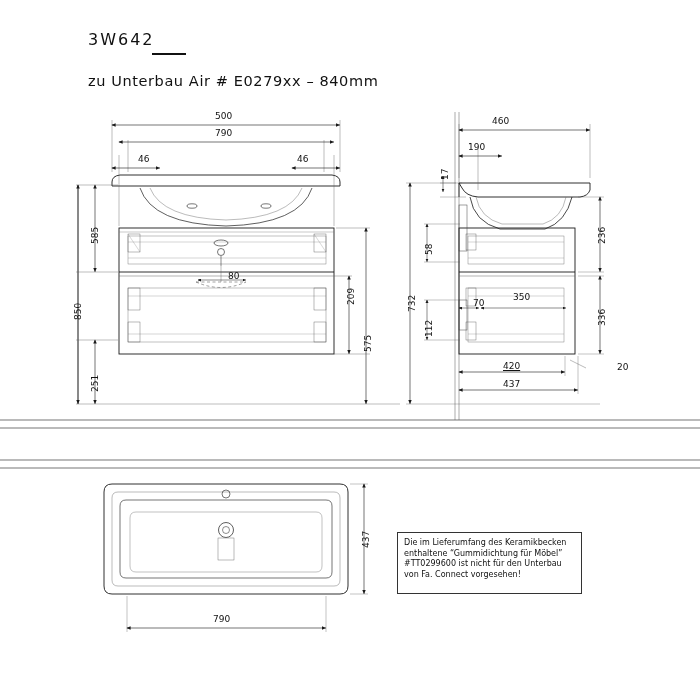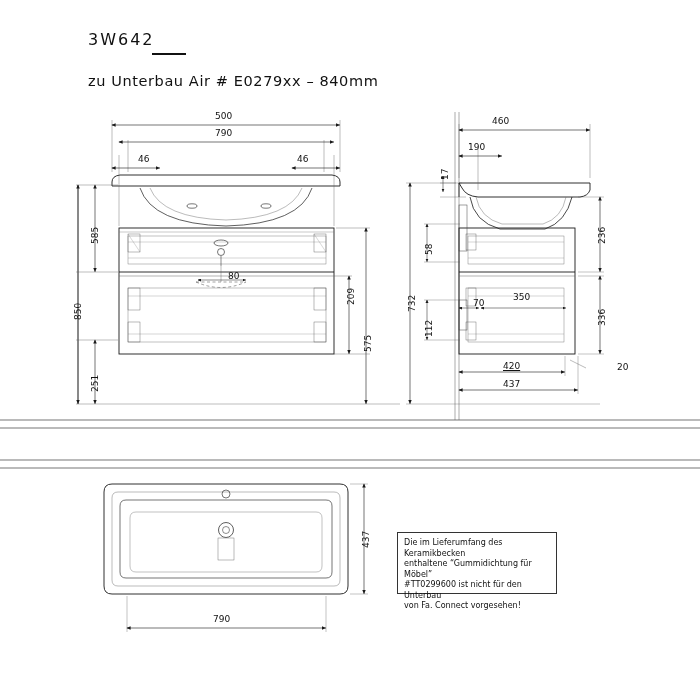--- a/index.html
+++ b/index.html
@@ -28,21 +28,21 @@
   }
   #title-sub{
     left:88px;top:73px;
     font-size:14.5px;
     color:#111;
     letter-spacing:0.6px;
   }
   #note{
     position:absolute;
     left:397px;top:532px;
-    width:160px;height:62px;
+    width:185px;height:62px;
     border:1px solid #333;
     box-sizing:border-box;
     padding:5px 6px 0 6px;
     font-size:8px;
     line-height:1.32;
     color:#111;
     font-family:"DejaVu Sans", sans-serif;
   }
   .dimtext{
     position:absolute;

